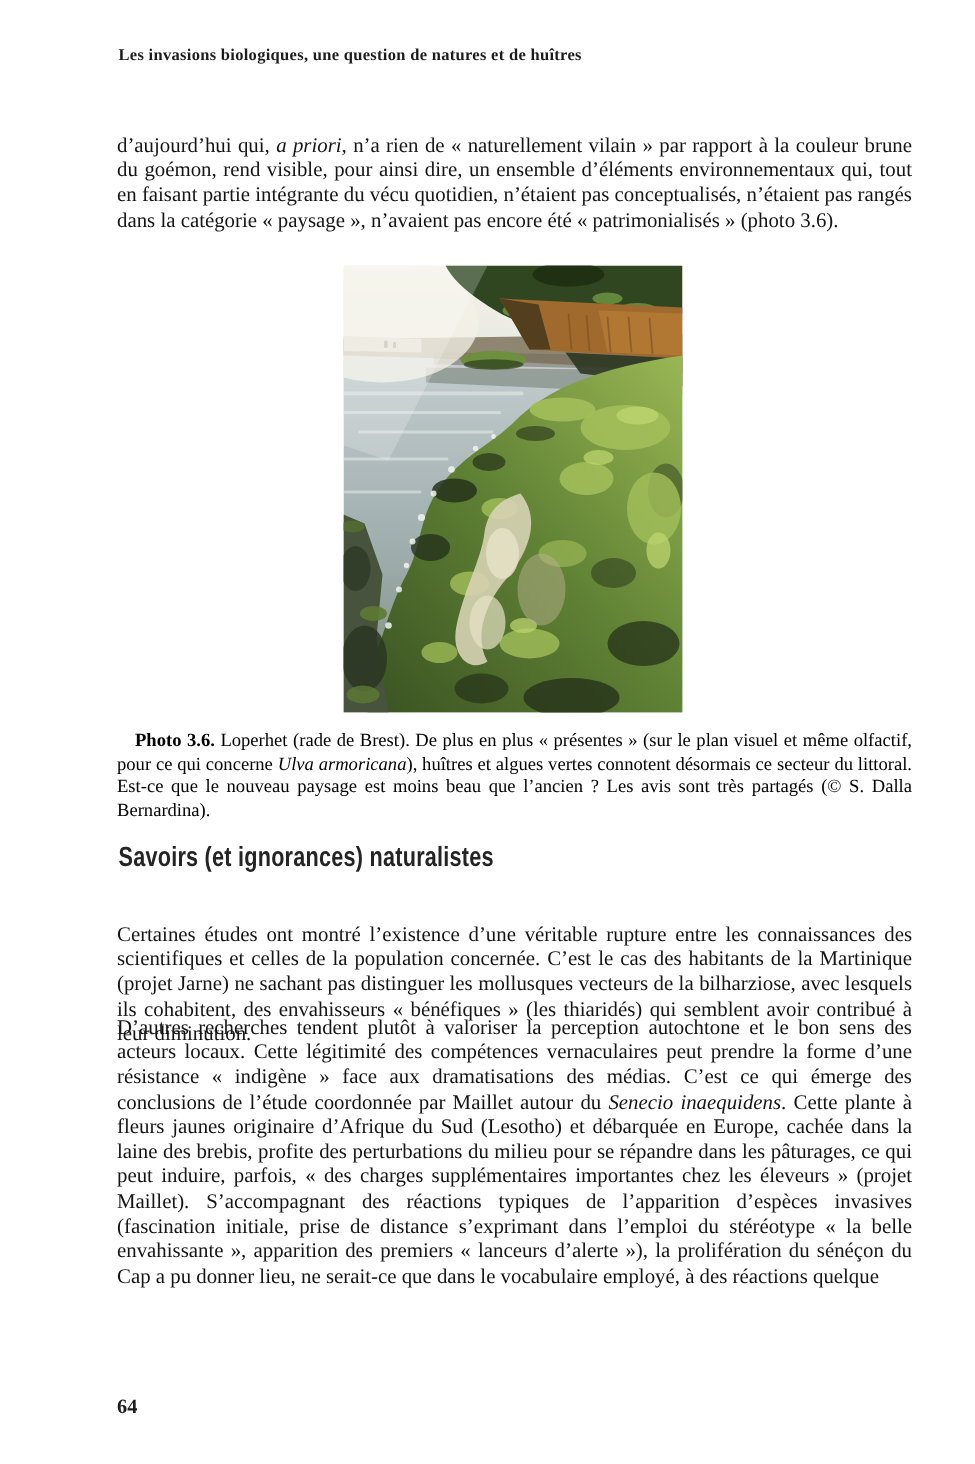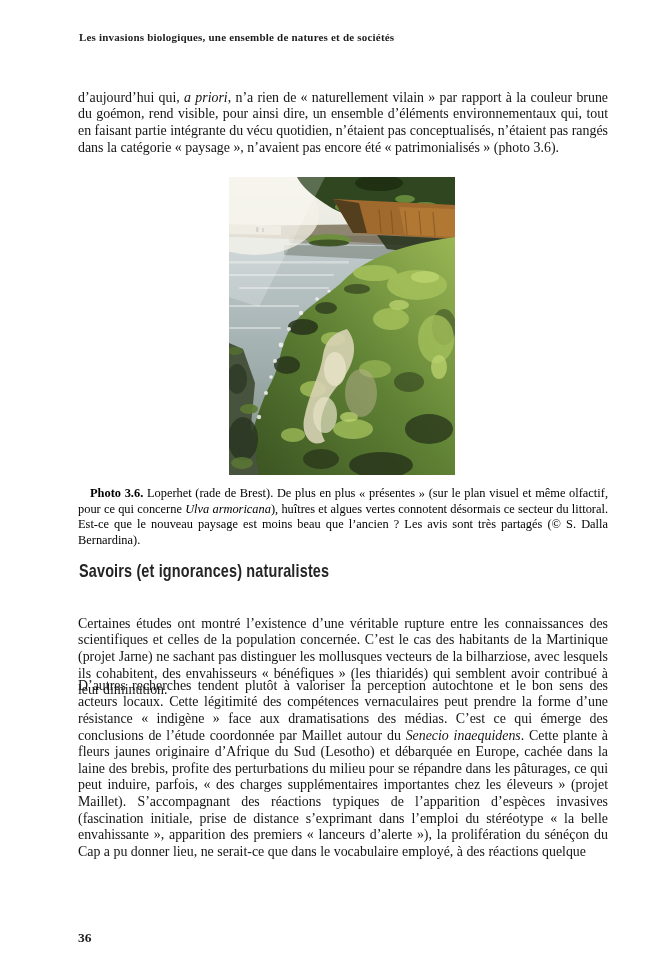--- a/index.html
+++ b/index.html
@@ -53,21 +53,21 @@
   .page-number{
     position:absolute; left:78px; top:930px;
     font-size:13.5px; font-weight:bold; color:#1c1c1c;
   }
 </style>
 </head>
 <body>
 
 <div class="page">
 
-  <div class="running-header">Les invasions biologiques, une ensemble de natures et de sociétés</div>
+  <div class="running-header">Les invasions biologiques, une question de natures et de huîtres</div>
 
   <p class="body-par p1"><span class="run-normal">d’aujourd’hui qui, </span><span class="run-italic">a priori</span><span class="run-normal">, n’a rien de « naturellement vilain » par rapport à la couleur brune du goémon, rend visible, pour ainsi dire, un ensemble d’éléments environnementaux qui, tout en faisant partie intégrante du vécu quotidien, n’étaient pas conceptualisés, n’étaient pas rangés dans la catégorie « paysage », n’avaient pas encore été « patrimonialisés » (photo 3.6).</span></p>
 
   <figure class="photo">
     <svg width="226" height="298" viewBox="0 0 226 298" role="img">
       <defs>
         <linearGradient id="gSky" x1="0" y1="0" x2="0" y2="1">
           <stop offset="0" style="stop-color:var(--sky)"></stop>
           <stop offset="1" style="stop-color:#e2e5dd"></stop>
         </linearGradient>
@@ -207,15 +207,15 @@
   </figure>
 
   <figcaption class="caption"><span class="run-bold">Photo 3.6.</span><span class="run-normal"> Loperhet (rade de Brest). De plus en plus « présentes » (sur le plan visuel et même olfactif, pour ce qui concerne </span><span class="run-italic">Ulva armoricana</span><span class="run-normal">), huîtres et algues vertes connotent désormais ce secteur du littoral. Est-ce que le nouveau paysage est moins beau que l’ancien ? Les avis sont très partagés (© S. Dalla Bernardina).</span></figcaption>
 
   <h2 class="section-heading">Savoirs (et ignorances) naturalistes</h2>
 
   <p class="body-par p2"><span class="run-normal">Certaines études ont montré l’existence d’une véritable rupture entre les connaissances des scientifiques et celles de la population concernée. C’est le cas des habitants de la Martinique (projet Jarne) ne sachant pas distinguer les mollusques vecteurs de la bilharziose, avec lesquels ils cohabitent, des envahisseurs « bénéfiques » (les thiaridés) qui semblent avoir contribué à leur diminution.</span></p>
 
   <p class="body-par p3"><span class="run-normal">D’autres recherches tendent plutôt à valoriser la perception autochtone et le bon sens des acteurs locaux. Cette légitimité des compétences vernaculaires peut prendre la forme d’une résistance « indigène » face aux dramatisations des médias. C’est ce qui émerge des conclusions de l’étude coordonnée par Maillet autour du </span><span class="run-italic">Senecio inaequidens</span><span class="run-normal">. Cette plante à fleurs jaunes originaire d’Afrique du Sud (Lesotho) et débarquée en Europe, cachée dans la laine des brebis, profite des perturbations du milieu pour se répandre dans les pâturages, ce qui peut induire, parfois, « des charges supplémentaires importantes chez les éleveurs » (projet Maillet). S’accompagnant des réactions typiques de l’apparition d’espèces invasives (fascination initiale, prise de distance s’exprimant dans l’emploi du stéréotype « la belle envahissante », apparition des premiers « lanceurs d’alerte »), la prolifération du sénéçon du Cap a pu donner lieu, ne serait-ce que dans le vocabulaire employé, à des réactions quelque</span></p>
 
-  <div class="page-number">36</div>
+  <div class="page-number">64</div>
 
 </div>
 
 </body></html>

